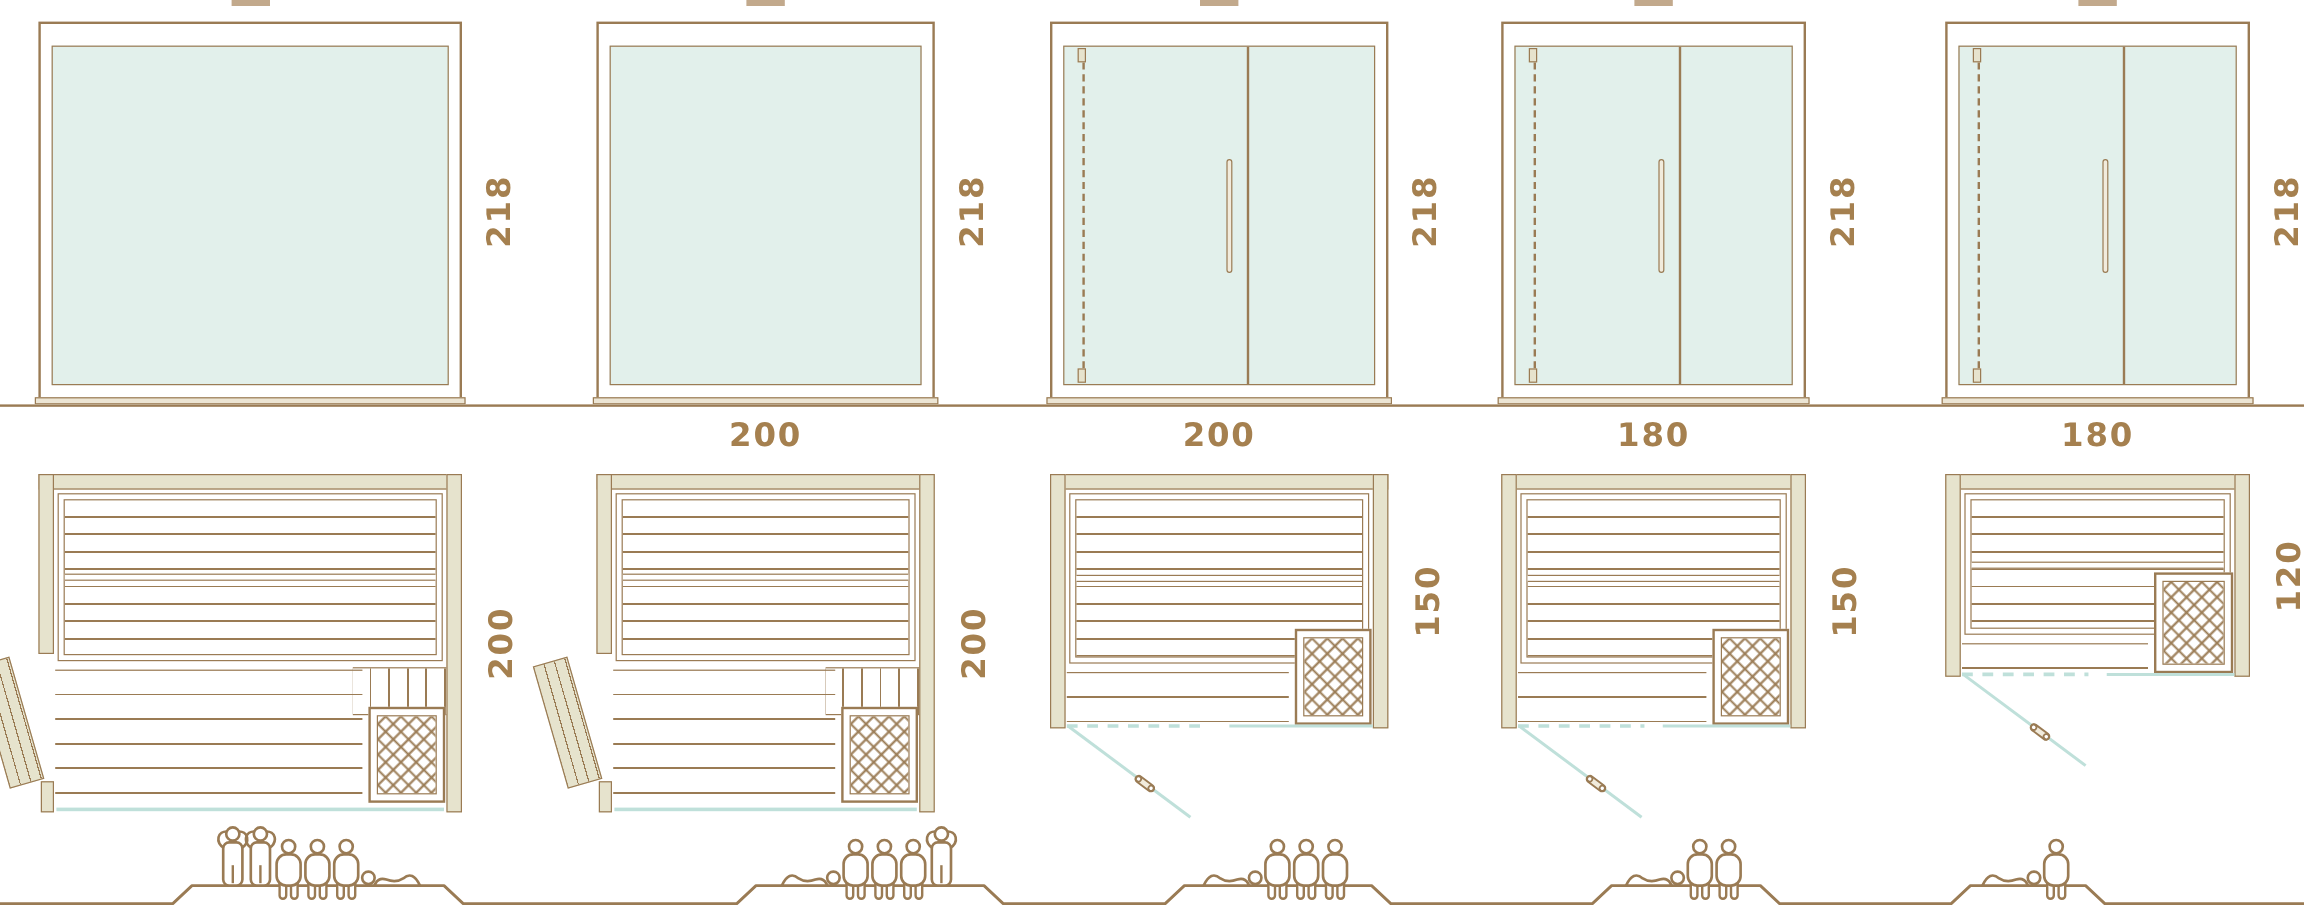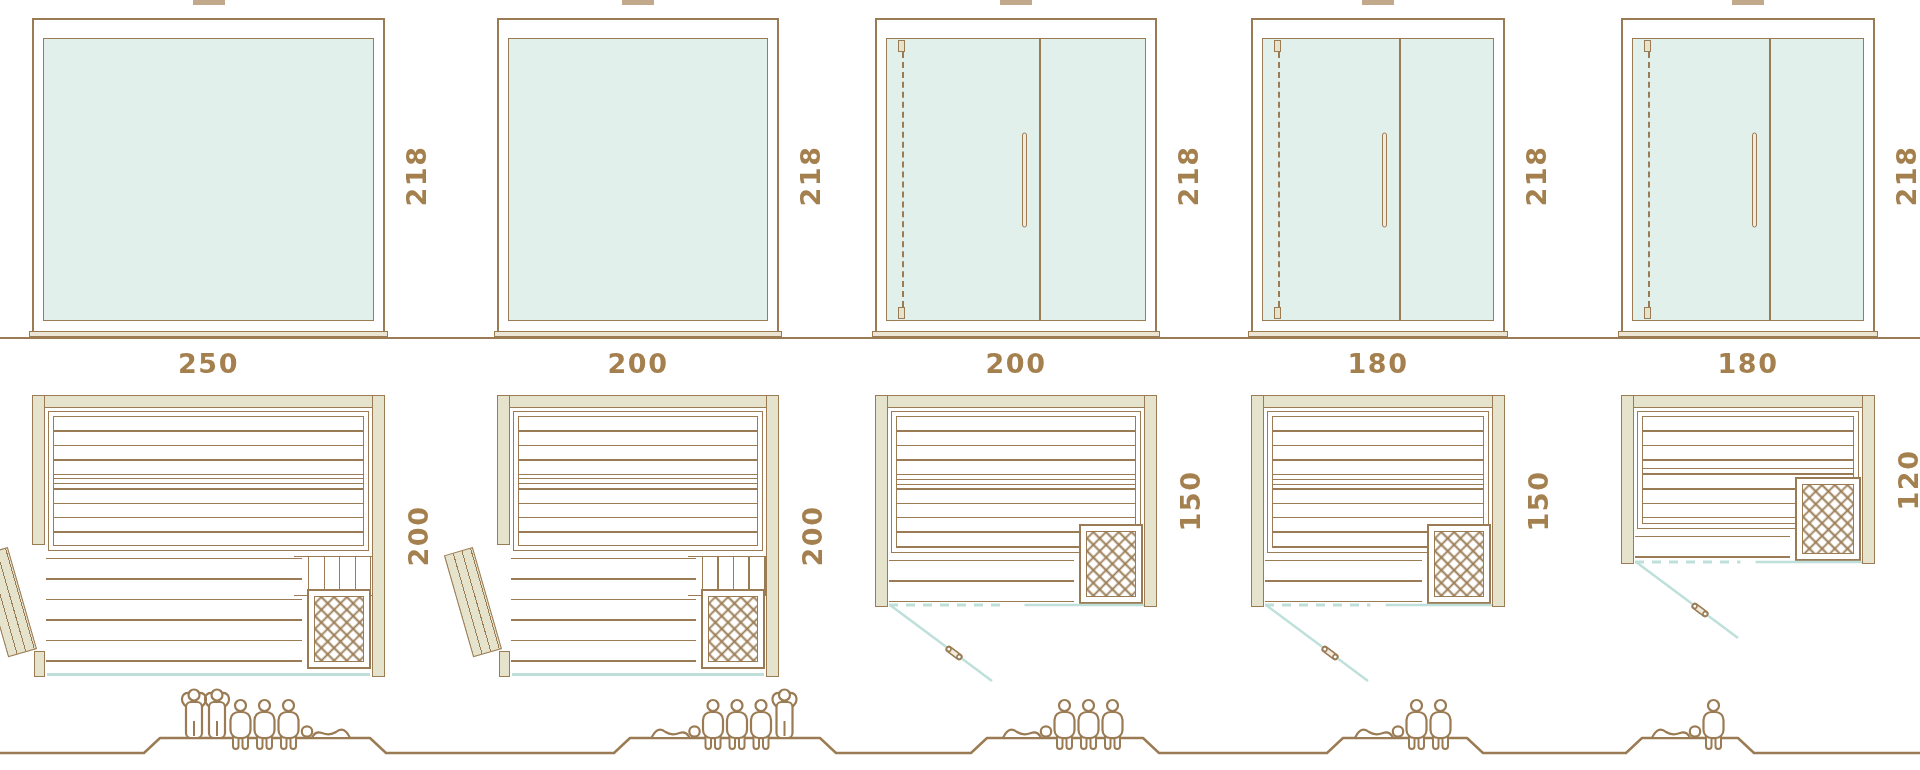--- a/index.html
+++ b/index.html
@@ -21,21 +21,20 @@
         </pattern>
       </defs>
     </svg>
     <div style="left: 0px; top: 337px; width: 1920px; height: 0px; border-top: 2px solid rgb(154, 123, 84);"></div>
     <div style="left: 32px; top: 0px; width: 353px; height: 770px;">
       <div style="left: 160.5px; top: 0px; width: 32px; height: 5px; background: rgb(194, 169, 140);"></div>
       <div style="left: 0px; top: 18px; width: 353px; height: 316px; border: 2px solid rgb(154, 123, 84); background: rgb(255, 255, 255);">
         <div style="inset: 18px 9px 11px; background: rgb(226, 240, 235); border: 1.5px solid rgb(154, 123, 84);"></div>
       </div>
       <div style="left: -3px; top: 331px; width: 359px; height: 6px; background: rgb(236, 229, 212); border: 1.5px solid rgb(154, 123, 84);"></div>
-      <div class="lbl" style="left: 0px; top: 349px; width: 353px; height: 30px;">250</div>
       <div class="lbl vlbl" style="left: 325px; top: 161px; width: 120px; height: 30px;">218</div>
       <div class="lbl vlbl" style="left: 327px; top: 521px; width: 120px; height: 30px;">200</div>
       <div style="left: 0px; top: 395px; width: 353px; height: 282px;">
         <div style="left: 0px; top: 0px; width: 353px; height: 13px; background: rgb(230, 227, 205); border: 1.5px solid rgb(154, 123, 84);"></div>
         <div style="left: 0px; top: 0px; width: 13px; height: 150px; background: rgb(230, 227, 205); border: 1.5px solid rgb(154, 123, 84);"></div>
         <div style="right: 0px; top: 0px; width: 13px; height: 282px; background: rgb(230, 227, 205); border: 1.5px solid rgb(154, 123, 84);"></div>
         <div style="left: 2px; bottom: 0px; width: 11px; height: 26px; background: rgb(230, 227, 205); border: 1.5px solid rgb(154, 123, 84);"></div>
         <div style="inset: 13px 13px 0px;">
           <div style="left: 3px; right: 3px; top: 3px; height: 140px; border: 1.5px solid rgb(154, 123, 84);">
             <div style="inset: 4px; border: 1.5px solid rgb(154, 123, 84); background: repeating-linear-gradient(transparent 0px, transparent 13px, rgb(154, 123, 84) 13px, rgb(154, 123, 84) 14.5px);">

